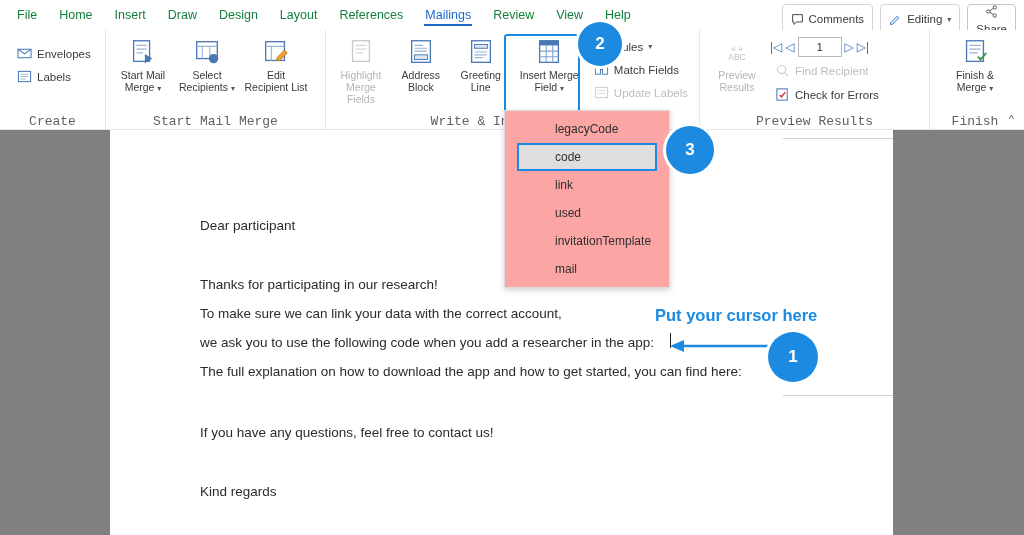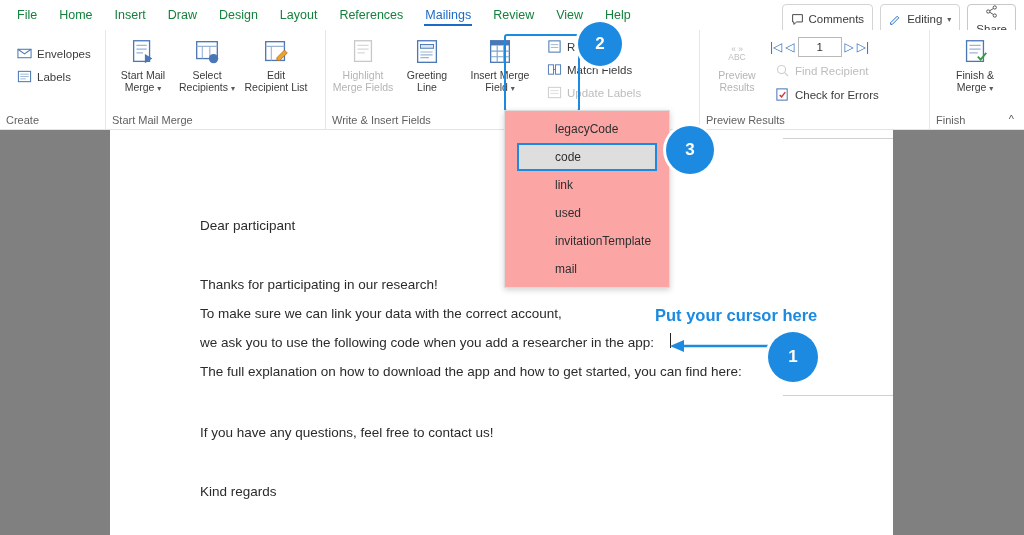--- a/index.html
+++ b/index.html
@@ -77,25 +77,26 @@
   .rgroup {
     position: relative;
     display: flex; flex-direction: column;
     justify-content: space-between;
     padding: 3px 6px 0 6px;
     border-right: 1px solid #e6e6e6;
   }
   .rgroup:last-child { border-right: none; }
   .rgroup-body { display: flex; align-items: flex-start; gap: 2px; flex: 1; }
   .rgroup-title {
-    text-align: left;
-    font-size: 11px;
+    text-align: center;
+    font-size: 13px;
     color: #616161;
     padding-bottom: 3px;
     height: 16px;
+    font-family: Liberation Mono, monospace;
   }
   .bigbtn {
     width: 62px;
     display: flex; flex-direction: column; align-items: center;
     padding-top: 4px;
     font-size: 10.5px;
     color: #3b3b3b;
     line-height: 12px;
     text-align: center;
     border-radius: 3px;
@@ -324,20 +325,30 @@
                   <rect x="7" y="4" width="18" height="22" fill="#fff" stroke="#c8c8c8" stroke-width="1.4"></rect>
                   <path d="M10 9h12M10 13h12M10 17h8" stroke="#d8d8d8" stroke-width="1.3"></path>
                 </svg>
             </span>
             <span class="lbl">Highlight<br>Merge Fields</span>
           </div>
           <div class="bigbtn">
             <span class="ico ico-lg">
               <svg width="30" height="30" viewBox="0 0 32 32">
                   <rect x="6" y="4" width="20" height="23" fill="#fff" stroke="#4a78b5" stroke-width="1.4"></rect>
+                  <path d="M9 9h9M9 12h13M9 15h13" stroke="#9ab4d6" stroke-width="1.3"></path>
+                  <rect x="9" y="19" width="14" height="5" fill="#dce7f5" stroke="#4a78b5" stroke-width="1"></rect>
+                </svg>
+            </span>
+            <span class="lbl">Address<br>Block</span>
+          </div>
+          <div class="bigbtn">
+            <span class="ico ico-lg">
+              <svg width="30" height="30" viewBox="0 0 32 32">
+                  <rect x="6" y="4" width="20" height="23" fill="#fff" stroke="#4a78b5" stroke-width="1.4"></rect>
                   <rect x="9" y="8" width="14" height="4" fill="#dce7f5" stroke="#4a78b5" stroke-width="1"></rect>
                   <path d="M9 16h13M9 19h13M9 22h9" stroke="#9ab4d6" stroke-width="1.3"></path>
                 </svg>
             </span>
             <span class="lbl">Greeting<br>Line</span>
           </div>
           <div class="bigbtn wide" style="margin-left:4px;">
             <span class="ico ico-lg">
               <svg width="30" height="30" viewBox="0 0 32 32">
                   <rect x="6" y="4" width="20" height="23" fill="#fff" stroke="#4a78b5" stroke-width="1.4"></rect>

